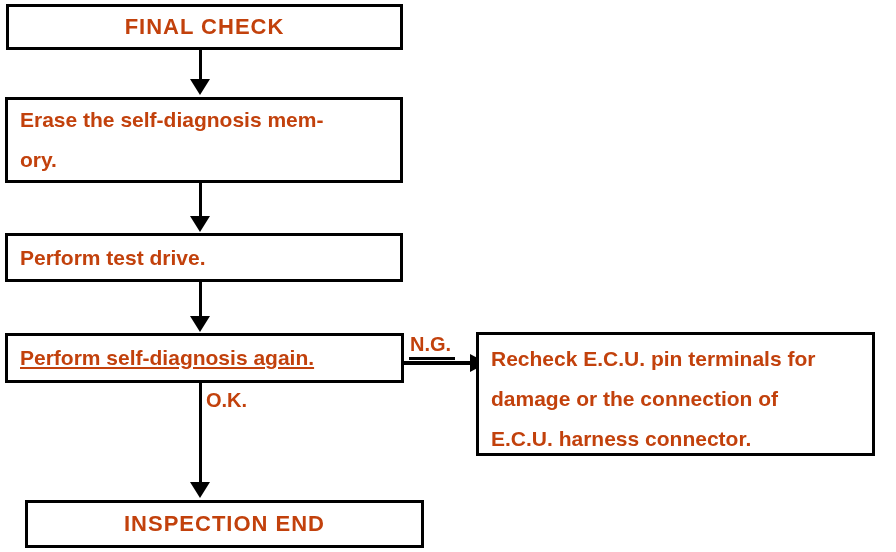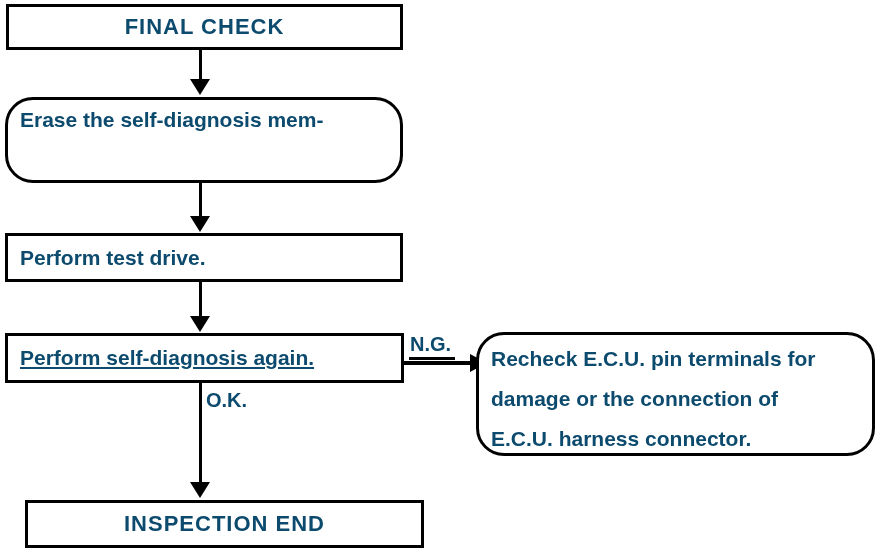--- a/index.html
+++ b/index.html
@@ -1,21 +1,21 @@
 <!DOCTYPE html>
 <html><head>
 <meta charset="utf-8">
 <style>
   html, body { margin: 0; padding: 0; background: #ffffff; }
   .canvas {
     position: relative;
     width: 896px;
     height: 552px;
     background: #ffffff;
-    color: #0c4a6e;
+    color: #c2410c;
     font-family: "Liberation Sans", sans-serif;
     overflow: hidden;
   }
   .box {
     position: absolute;
     box-sizing: border-box;
     border: 3px solid #000000;
     background: #ffffff;
     font-size: 21px;
     font-weight: 700;
@@ -29,21 +29,20 @@
   }
   .box.single {
     display: flex;
     align-items: center;
     padding: 0 12px;
   }
   .box.multi {
     display: block;
     padding: 0 12px;
     line-height: 40px;
-    border-radius: 28px;
   }
   .tline { white-space: nowrap; }
 
   #box-final-check   { left: 6px;   top: 4px;   width: 397px; height: 46px; }
   #box-erase         { left: 5px;   top: 97px;  width: 398px; height: 86px; }
   #box-test-drive    { left: 5px;   top: 233px; width: 398px; height: 49px; }
   #box-self-diag     { left: 5px;   top: 333px; width: 399px; height: 50px; text-decoration: underline; }
   #box-recheck       { left: 476px; top: 332px; width: 399px; height: 124px; padding-top: 4px; }
   #box-inspection-end{ left: 4px;   top: 500px; width: 399px; height: 48px; margin-left: 21px; }
 
@@ -105,20 +104,21 @@
 
 <div class="canvas">
 
   <div class="box header" id="box-final-check">FINAL CHECK</div>
 
   <div class="vshaft" id="a1s"></div>
   <div class="vhead" id="a1h"></div>
 
   <div class="box multi" id="box-erase">
     <div class="tline">Erase the self-diagnosis mem-</div>
+    <div class="tline">ory.</div>
   </div>
 
   <div class="vshaft" id="a2s"></div>
   <div class="vhead" id="a2h"></div>
 
   <div class="box single" id="box-test-drive">
     <span class="tline">Perform test drive.</span>
   </div>
 
   <div class="vshaft" id="a3s"></div>

